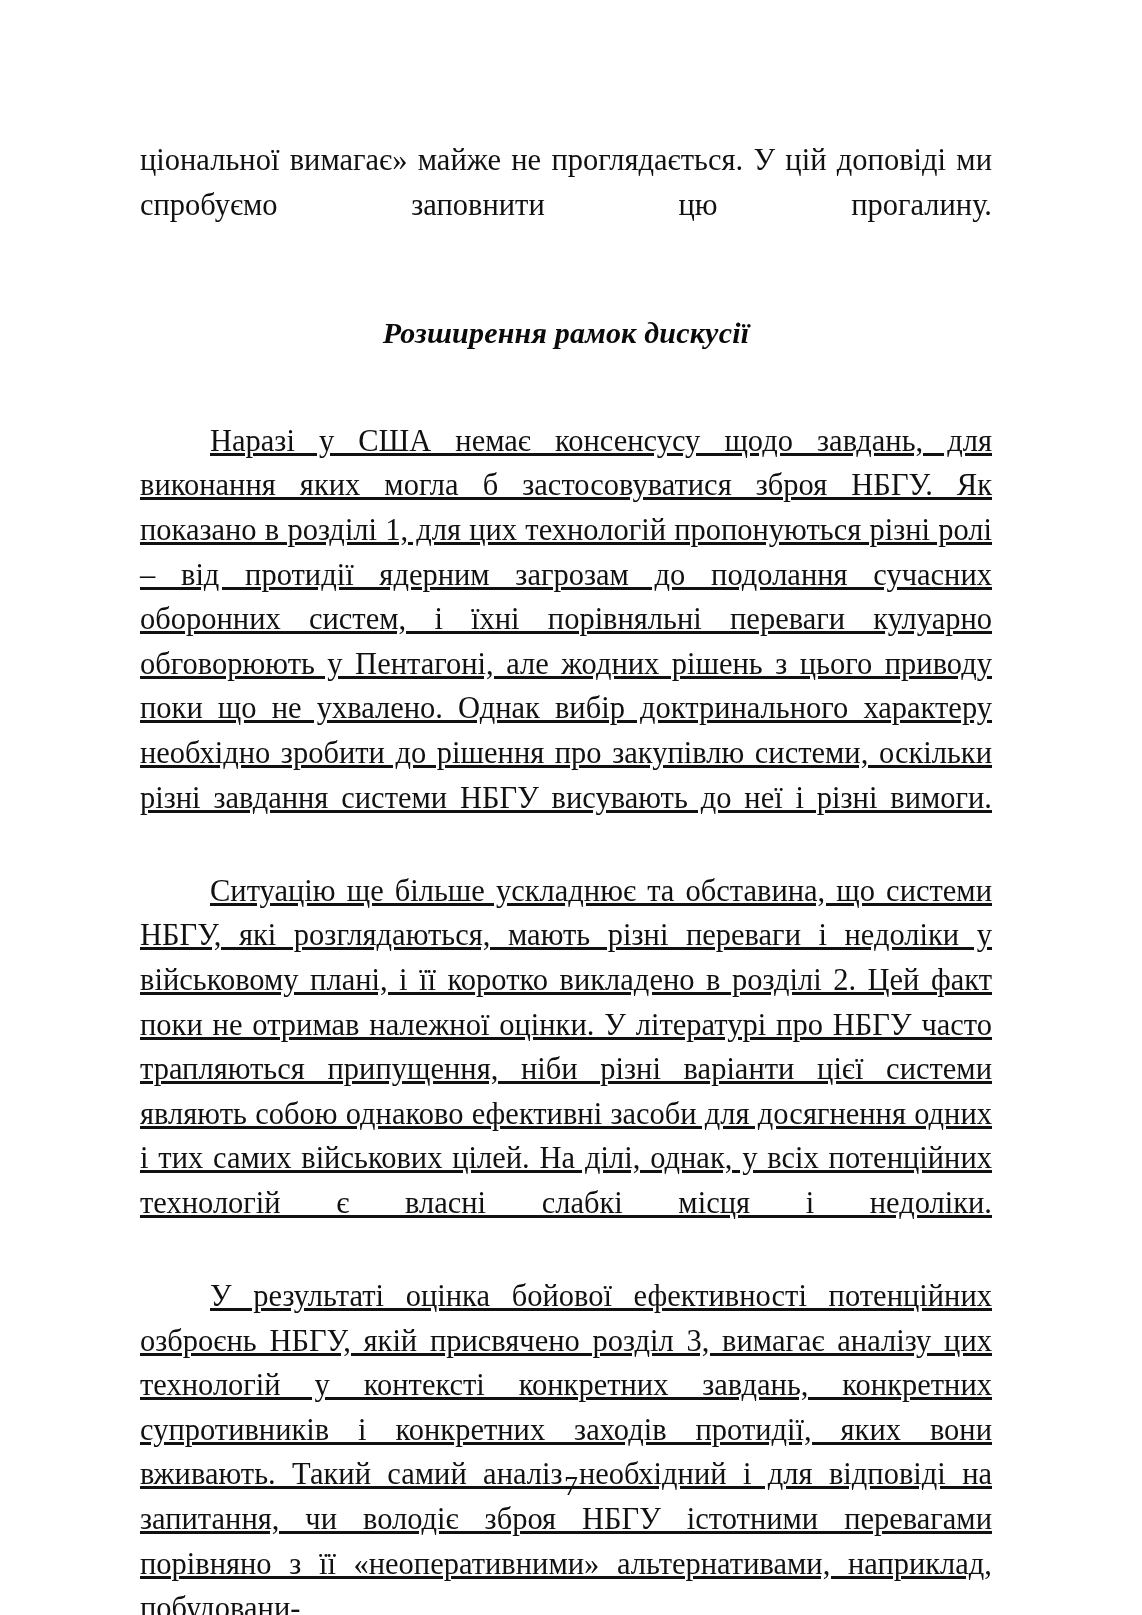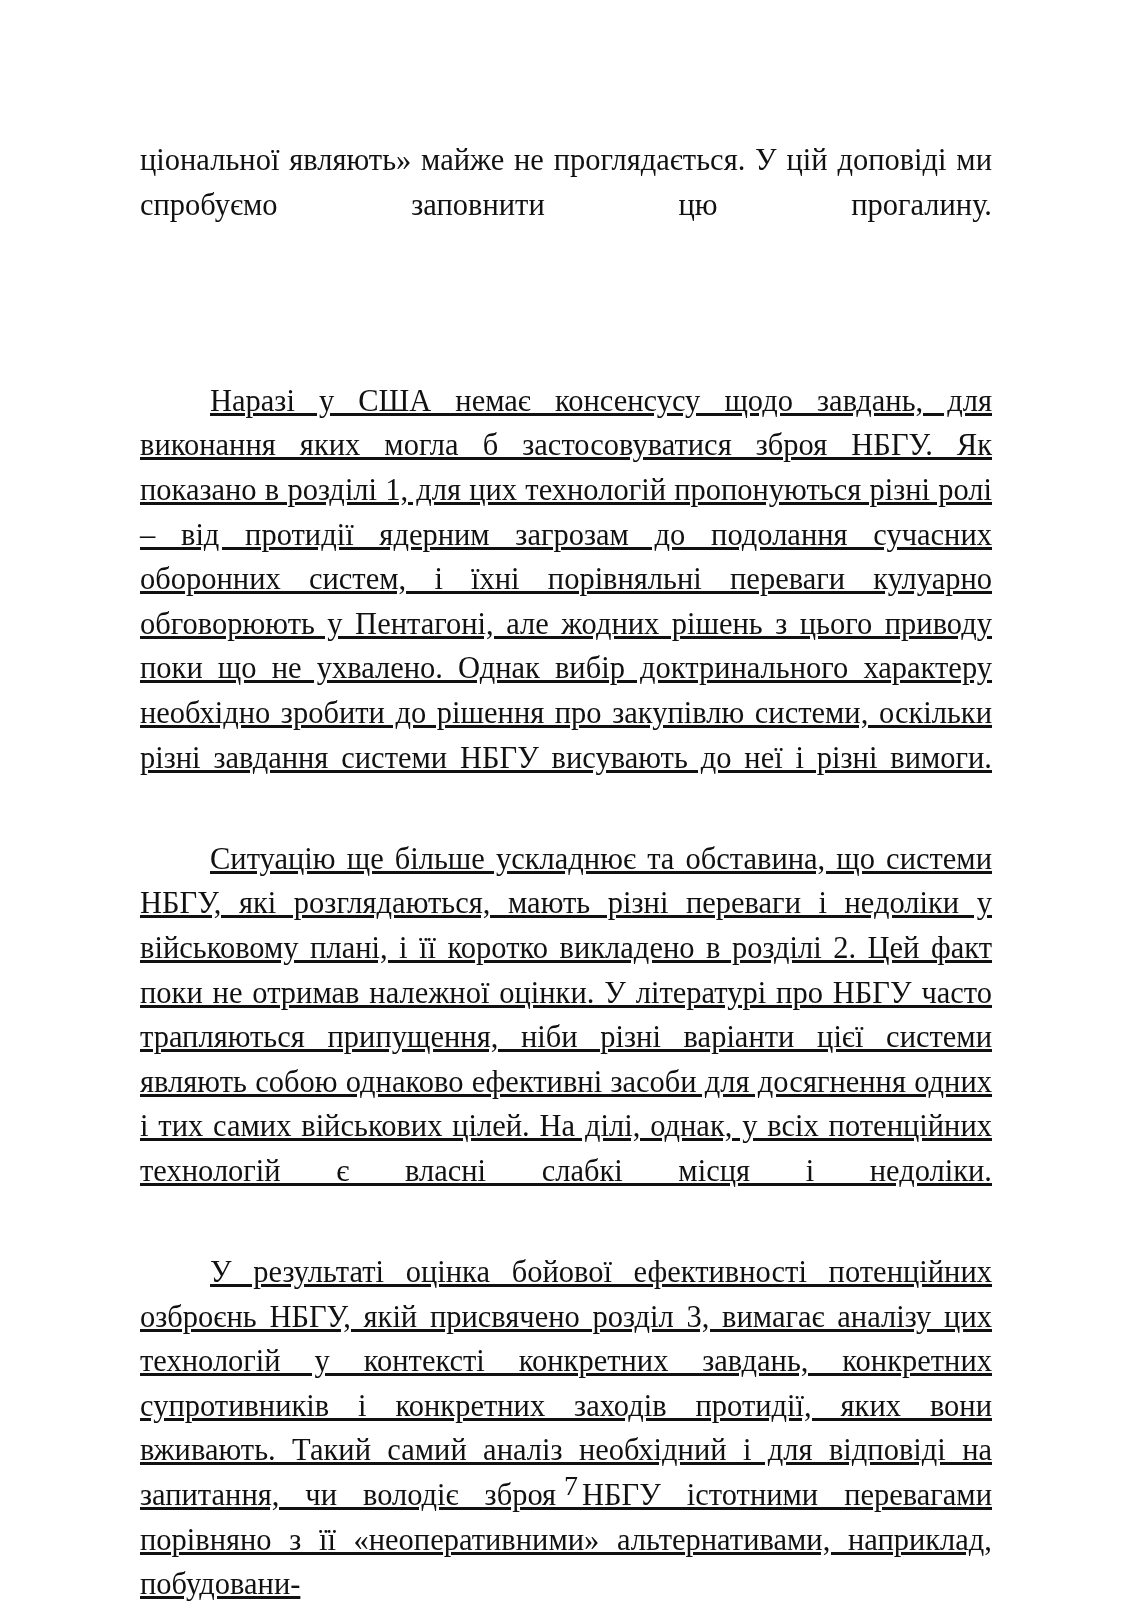--- a/index.html
+++ b/index.html
@@ -40,21 +40,21 @@
   .para.continuation {
     text-indent: 0;
   }
 
   .para.indented {
     text-indent: 70px;
     text-decoration: underline;
   }
 
   .para + .para {
-    margin-top: 12px;
+    margin-top: 4px;
   }
 
   .spacer-after-lead {
     height: 41px;
   }
 
   .section-heading {
     margin: 0;
     font-size: 30px;
     line-height: 40px;
@@ -90,24 +90,25 @@
     display: none;
   }
 </style>
 </head>
 <body>
 
 <div class="page">
 
   <div class="text-column">
 
-    <p class="para continuation">ціональної являють» майже не проглядається. У цій доповіді ми спробуємо заповнити цю прогалину.</p>
+    <p class="para continuation">ціональної вимагає» майже не проглядається. У цій доповіді ми спробуємо заповнити цю прогалину.</p>
 
     <div class="spacer-after-lead"></div>
 
+    <h2 class="section-heading">Розширення рамок дискусії</h2>
 
     <div class="spacer-after-heading"></div>
 
     <p class="para indented">Наразі у США немає консенсусу щодо завдань, для виконання яких могла б застосовуватися зброя НБГУ. Як показано в розділі 1, для цих технологій пропонуються різні ролі – від протидії ядерним загрозам до подолання сучасних оборонних систем, і їхні порівняльні переваги кулуарно обговорюють у Пентагоні, але жодних рішень з цього приводу поки що не ухвалено. Однак вибір доктринального характеру необхідно зробити до рішення про закупівлю системи, оскільки різні завдання системи НБГУ висувають до неї і різні вимоги.</p>
 
     <p class="para indented">Ситуацію ще більше ускладнює та обставина, що системи НБГУ, які розглядаються, мають різні переваги і недоліки у військовому плані, і її коротко викладено в розділі 2. Цей факт поки не отримав належної оцінки. У літературі про НБГУ часто трапляються припущення, ніби різні варіанти цієї системи являють собою однаково ефективні засоби для досягнення одних і тих самих військових цілей. На ділі, однак, у всіх потенційних технологій є власні слабкі місця і недоліки.</p>
 
     <p class="para indented no-stretch">У результаті оцінка бойової ефективності потенційних озброєнь НБГУ, якій присвячено розділ 3, вимагає аналізу цих технологій у контексті конкретних завдань, конкретних супротивників і конкретних заходів протидії, яких вони вживають. Такий самий аналіз необхідний і для відповіді на запитання, чи володіє зброя НБГУ істотними перевагами порівняно з її «неоперативними» альтернативами, наприклад, побудовани-</p>
 
   </div>

